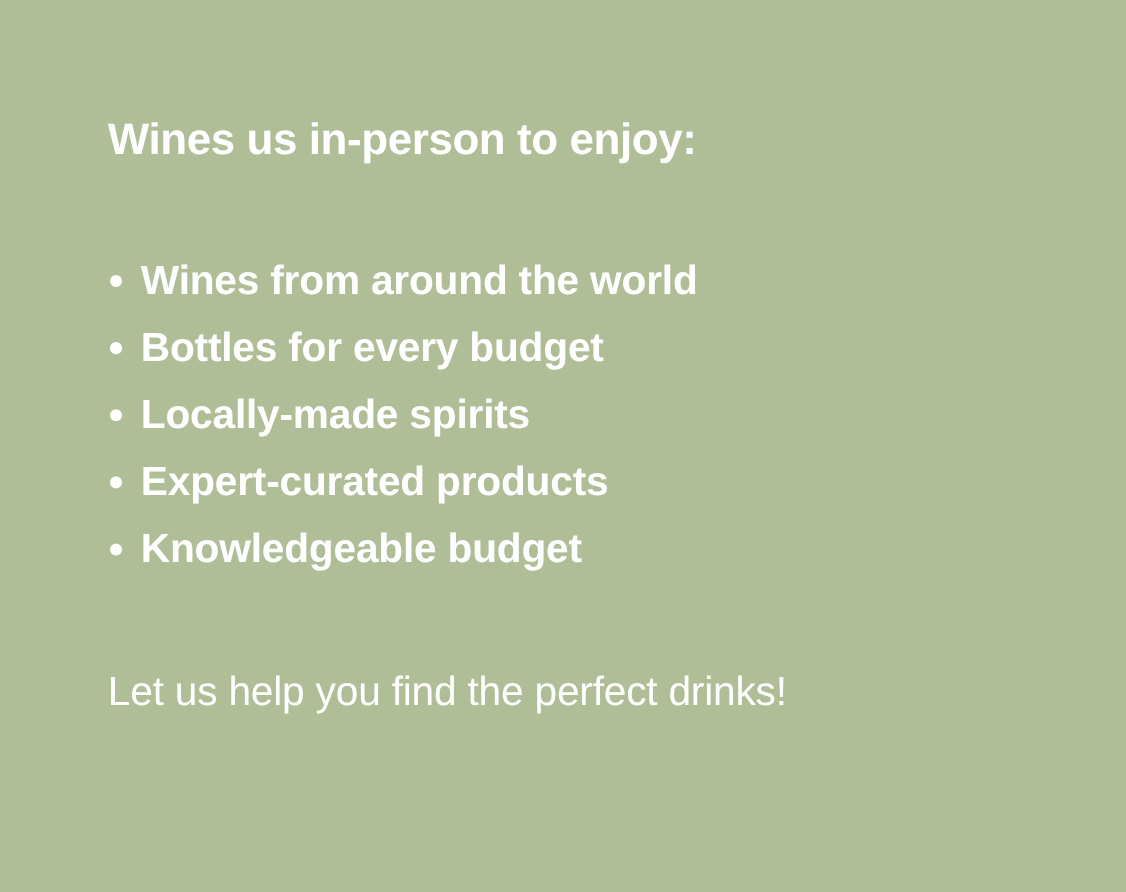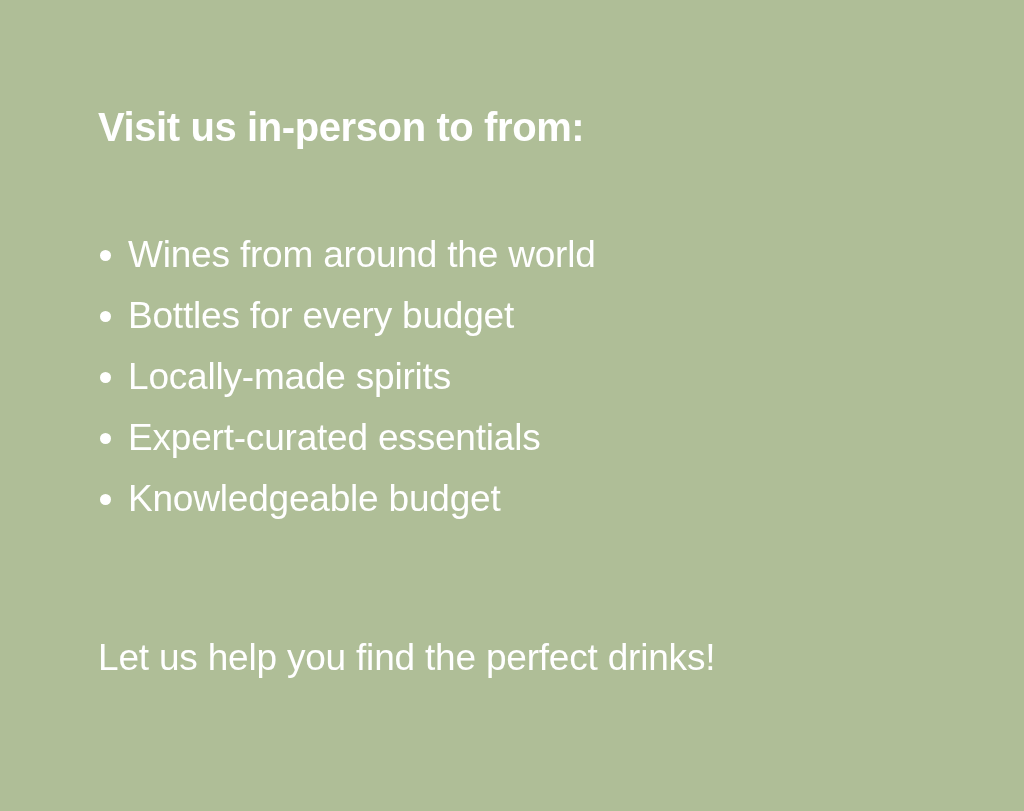--- a/index.html
+++ b/index.html
@@ -57,21 +57,21 @@
   }
 
   .bullet-item {
     position: relative;
     display: flex;
     align-items: center;
     height: 61px;
     padding-left: 30px;
     color: #ffffff;
     font-size: 37px;
-    font-weight: 400;
+    font-weight: 700;
     line-height: 46px;
     letter-spacing: -0.2px;
     white-space: nowrap;
   }
 
   .bullet-dot {
     position: absolute;
     left: 2px;
     top: 50%;
     width: 11px;
@@ -82,37 +82,37 @@
   }
 
   .bullet-text {
     display: inline-block;
   }
 
   
   .closing {
     position: absolute;
     left: 0;
-    top: 635px;
+    top: 606px;
     margin: 0;
     color: #ffffff;
     font-size: 37px;
     font-weight: 400;
     line-height: 46px;
     letter-spacing: -0.2px;
     white-space: nowrap;
   }
 </style>
 </head>
 <body>
 
 <div class="slide">
   <div class="content">
 
-    <h1 class="heading">Visit us in-person to from:</h1>
+    <h1 class="heading">Wines us in-person to enjoy:</h1>
 
     <ul class="bullet-list">
 
       <li class="bullet-item">
         <span class="bullet-dot"></span>
         <span class="bullet-text">Wines from around the world</span>
       </li>
 
 
       <li class="bullet-item">
@@ -120,21 +120,21 @@
         <span class="bullet-text">Bottles for every budget</span>
       </li>
 
       <li class="bullet-item">
         <span class="bullet-dot"></span>
         <span class="bullet-text">Locally-made spirits</span>
       </li>
 
       <li class="bullet-item">
         <span class="bullet-dot"></span>
-        <span class="bullet-text">Expert-curated essentials</span>
+        <span class="bullet-text">Expert-curated products</span>
       </li>
 
       <li class="bullet-item">
         <span class="bullet-dot"></span>
         <span class="bullet-text">Knowledgeable budget</span>
       </li>
 
     </ul>
 
     <p class="closing">Let us help you find the perfect drinks!</p>

